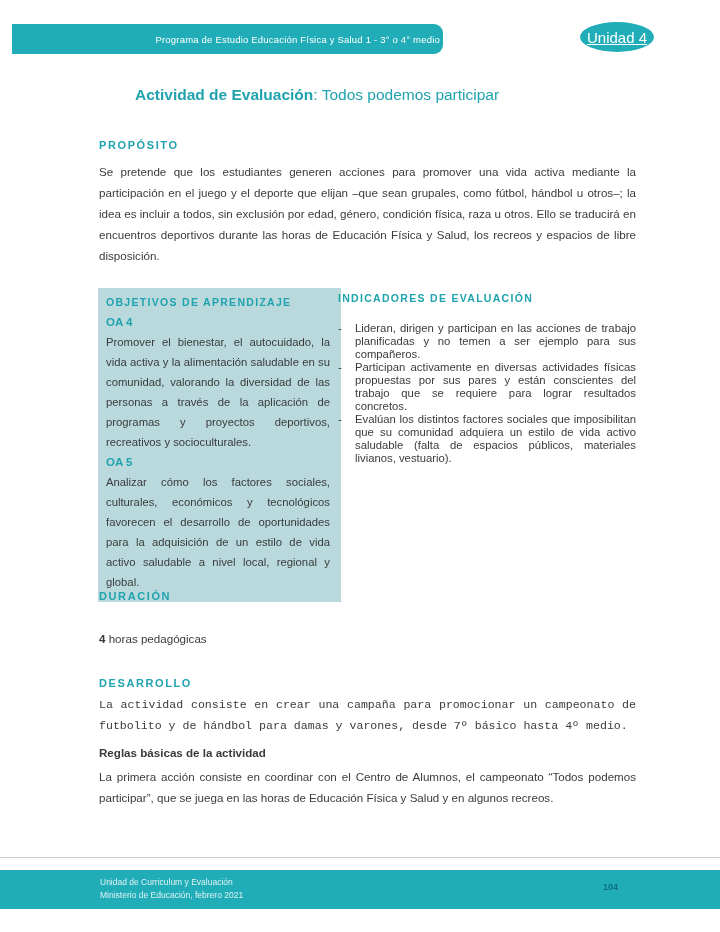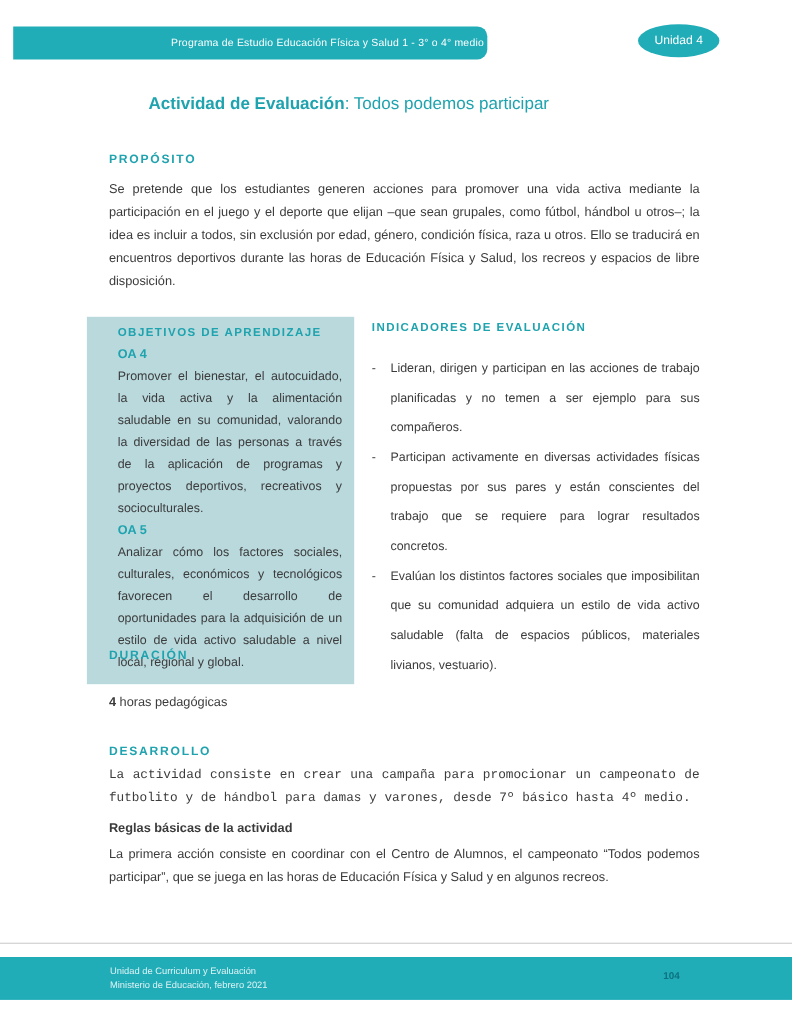--- a/index.html
+++ b/index.html
@@ -19,56 +19,56 @@
     background:var(--teal);border-radius:0 9px 9px 0;
     display:flex;align-items:center;justify-content:flex-end;
     padding-right:3px;
   }
   .program-badge span{color:#ffffff;font-size:9.5px;letter-spacing:.2px;}
   .unit-badge{
     position:absolute;left:580px;top:22px;width:74px;height:30px;
     background:var(--teal);border-radius:50%;
     display:flex;align-items:center;justify-content:center;
   }
-  .unit-badge span{color:#ffffff;font-size:11px;}
+  .unit-badge span{color:#ffffff;font-size:15px;text-decoration:underline;}
   
   .doc-title{
     position:absolute;left:99px;top:86px;width:537px;
     font-size:15.5px;color:var(--teal-text);margin-left:36px;
   }
   .doc-title .b{font-weight:bold;}
   
   .sec-head{
     position:absolute;left:99px;
     font-size:11px;font-weight:bold;letter-spacing:1.6px;color:var(--teal-text);
   }
   .para{
     position:absolute;left:99px;width:537px;
     font-size:11.6px;line-height:21px;text-align:justify;color:var(--body-text);
   }
   
   .oa-box{
-    position:absolute;left:79px;top:288px;width:243px;min-height:311px;
-    background:var(--box-bg);padding:4px 11px 10px 28px;
+    position:absolute;left:98px;top:288px;width:243px;min-height:311px;
+    background:var(--box-bg);padding:4px 11px 10px 8px;
   }
   .oa-box .col-head{
     font-size:10.5px;font-weight:bold;letter-spacing:1.3px;color:var(--teal-text);
     line-height:20px;
   }
   .oa-code{font-size:11.5px;font-weight:bold;color:var(--teal-text);line-height:20px;}
   .oa-text{font-size:11.3px;line-height:20px;text-align:justify;color:var(--body-text);}
   .ind-col{position:absolute;left:338px;top:288px;width:298px;}
   .ind-col .col-head{
     font-size:10.5px;font-weight:bold;letter-spacing:1.3px;color:var(--teal-text);
     line-height:20px;
   }
   .ind-list{list-style:none;margin-top:14px;}
   .ind-list li{
     position:relative;padding-left:17px;
-    font-size:11.3px;line-height:27px;text-align:justify;color:var(--body-text);
+    font-size:11.3px;line-height:13px;text-align:justify;color:var(--body-text);
   }
   .ind-list li::before{content:"-";position:absolute;left:0;top:0;}
   
   .duracion-value{position:absolute;left:99px;top:632px;font-size:11.6px;color:var(--body-text);}
   .duracion-value .b{font-weight:bold;}
   .sub-head{
     position:absolute;left:99px;font-size:11.6px;font-weight:bold;color:var(--body-text);
   }
   
   .hairline{position:absolute;left:0;top:857px;width:720px;height:1px;background:var(--hairline);}

